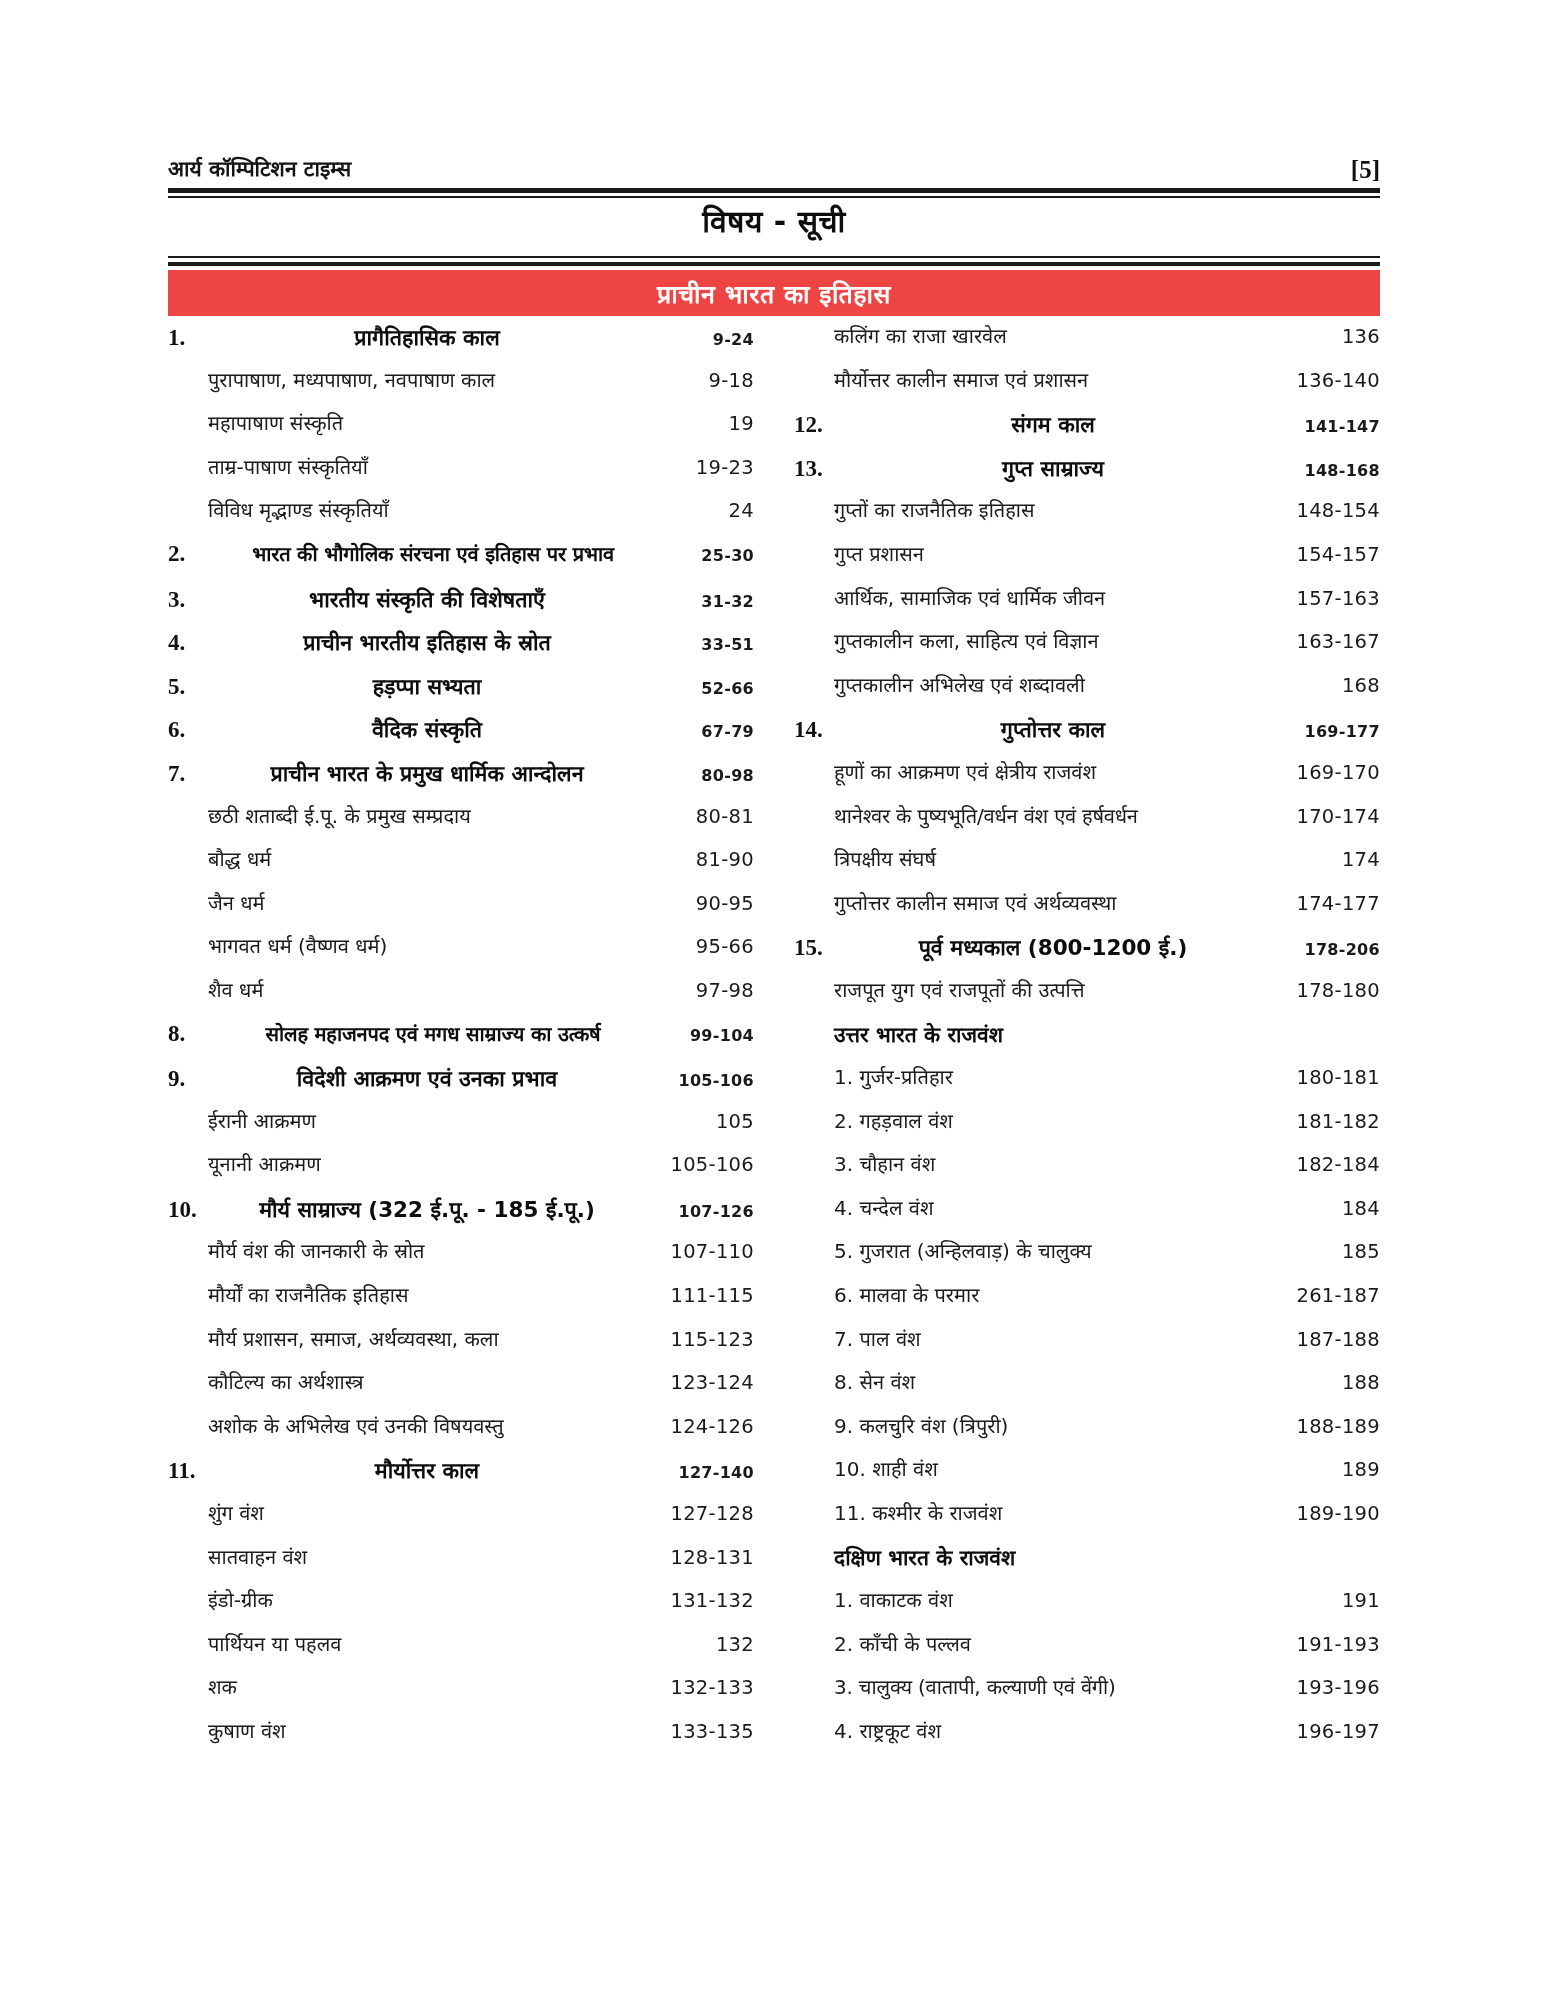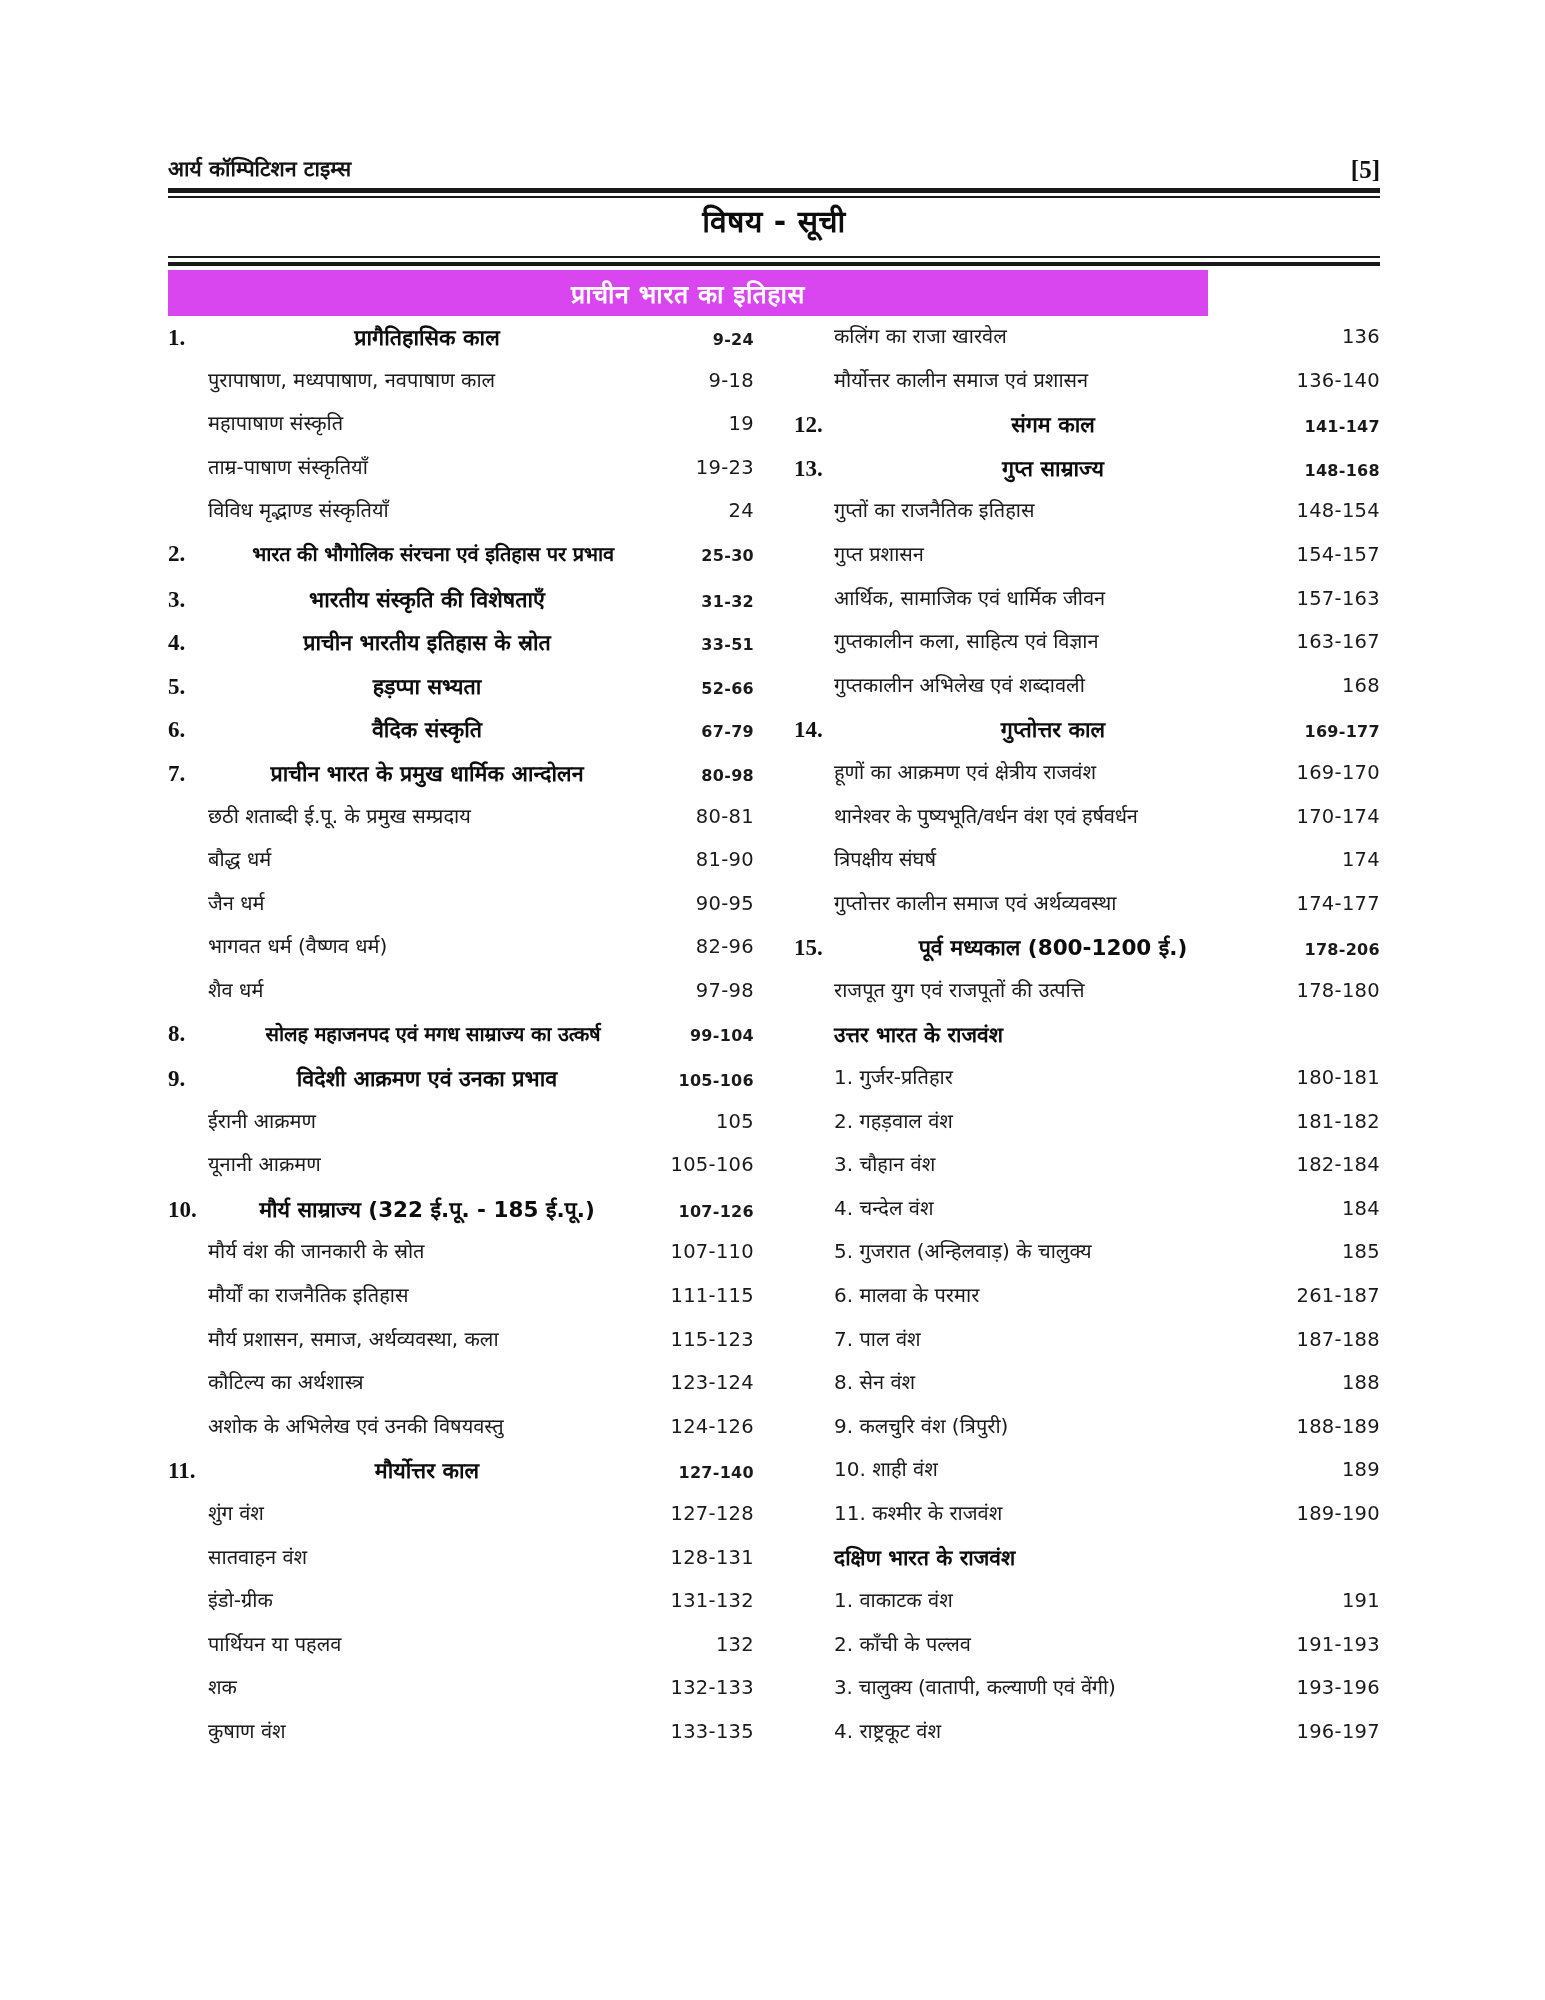--- a/index.html
+++ b/index.html
@@ -91,23 +91,23 @@
     font-size: 30px;
     color: #0d0d0d;
     letter-spacing: 0.5px;
   }
 
   
   .section-banner {
     position: absolute;
     left: 168px;
     top: 270px;
-    width: 1040px;
+    width: 1212px;
     height: 46px;
-    background: #d946ef;
+    background: #ef4444;
     display: flex;
     align-items: center;
     justify-content: center;
   }
   .section-banner span {
     font-family: "DejaVu Sans", sans-serif;
     font-weight: bold;
     font-size: 25px;
     color: #ffffff;
     letter-spacing: 0.5px;
@@ -299,21 +299,21 @@
           <span class="toc-pages">81-90</span>
         </div>
         <div class="toc-row sub">
           <span class="toc-num"></span>
           <span class="toc-label">जैन धर्म</span>
           <span class="toc-pages">90-95</span>
         </div>
         <div class="toc-row sub">
           <span class="toc-num"></span>
           <span class="toc-label">भागवत धर्म (वैष्णव धर्म)</span>
-          <span class="toc-pages">82-96</span>
+          <span class="toc-pages">95-66</span>
         </div>
         <div class="toc-row sub">
           <span class="toc-num"></span>
           <span class="toc-label">शैव धर्म</span>
           <span class="toc-pages">97-98</span>
         </div>
         <div class="toc-row chapter tight">
           <span class="toc-num">8.</span>
           <span class="toc-label">सोलह महाजनपद एवं मगध साम्राज्य का उत्कर्ष</span>
           <span class="toc-pages">99-104</span>

